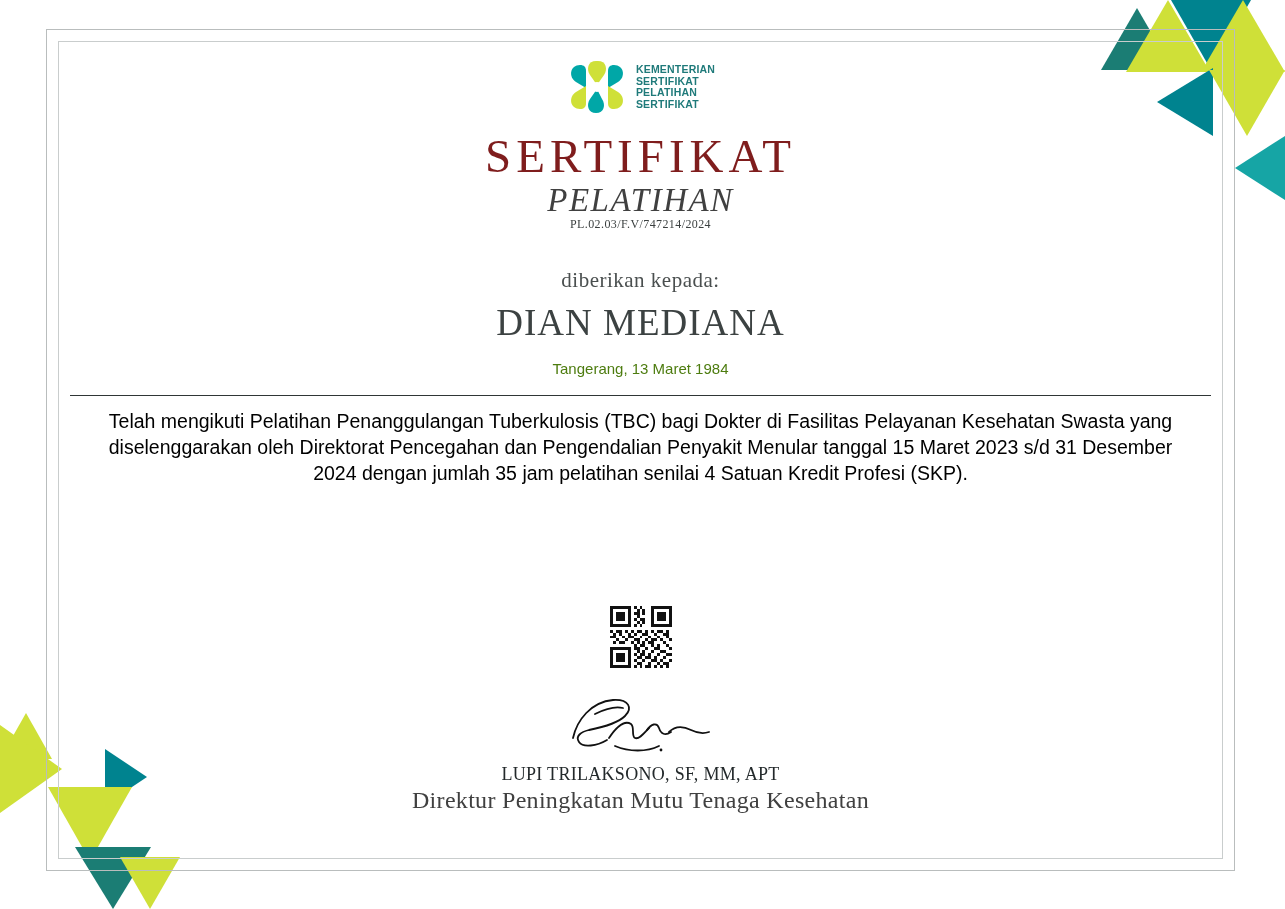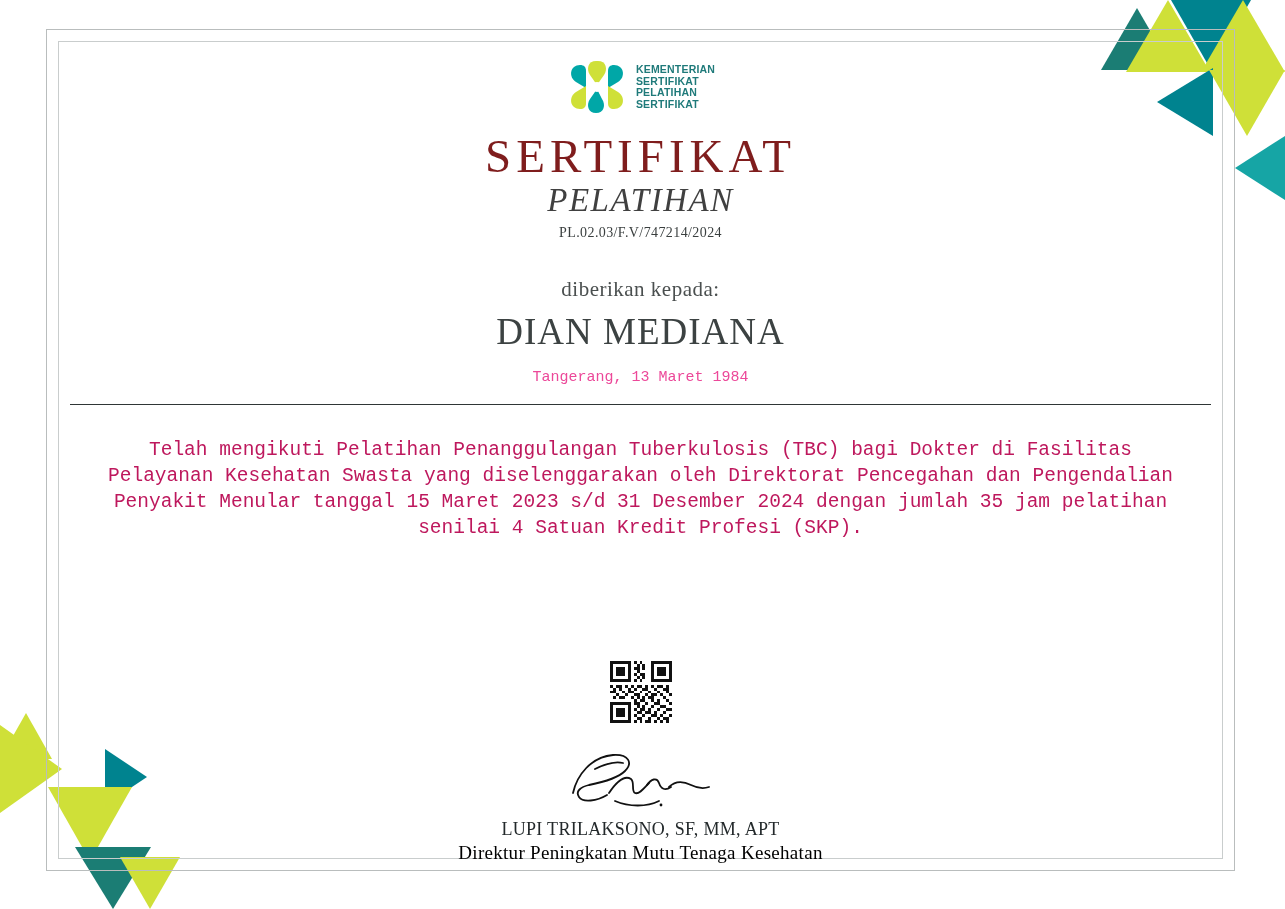--- a/index.html
+++ b/index.html
@@ -103,60 +103,59 @@
     font-family: "Liberation Serif", serif;
     font-size: 33px;
     letter-spacing: 1.5px;
     color: #404040;
     margin-top: 4px;
     line-height: 1;
     font-style: italic;
   }
   .cert-code {
     font-family: "Liberation Serif", serif;
-    font-size: 14px;
+    font-size: 12px;
     letter-spacing: .4px;
     color: #3a3f3f;
-    margin-top: 8px;
   }
 
   .given-to {
     font-family: "Liberation Serif", serif;
     font-size: 21px;
     color: #4a4f4f;
     margin-top: 36px;
     letter-spacing: .5px;
   }
   .recipient {
     font-family: Liberation Serif, serif;
     font-size: 37px;
     letter-spacing: 1px;
     color: #3c4242;
     margin-top: 8px;
   }
   .birth {
-    font-family: Liberation Mono, monospace;
+    font-family: Liberation Sans, sans-serif;
     font-size: 15px;
-    color: #ec4899;
+    color: #4d7c0f;
     margin-top: 16px;
   }
 
   .rule {
     width: 1141px;
     height: 1px;
     background: #2f3636;
     margin: 18px auto 0 auto;
   }
 
   .body-text {
-    font-family: Liberation Mono, monospace;
+    font-family: Liberation Sans, sans-serif;
     font-size: 19.5px;
     line-height: 26px;
-    color: #be185d;
-    margin: 32px auto 0 auto;
+    color: #000000;
+    margin: 12px auto 0 auto;
     width: 1065px;
   }
 
   .qr-wrap {
     margin-top: 120px;
     display: flex;
     justify-content: center;
   }
   .qr {
     width: 62px;
@@ -173,22 +172,22 @@
 
   .signer-name {
     font-family: "Liberation Serif", serif;
     font-size: 18px;
     color: #23292b;
     margin-top: 8px;
     letter-spacing: .3px;
   }
   .signer-title {
     font-family: "Liberation Serif", serif;
-    font-size: 19px;
-    color: #000000;
+    font-size: 24px;
+    color: #404040;
     margin-top: 2px;
     letter-spacing: .3px;
   }
 </style>
 </head>
 <body>
 
 <div id="certificate">
 
   <div class="deco tr7"></div>

